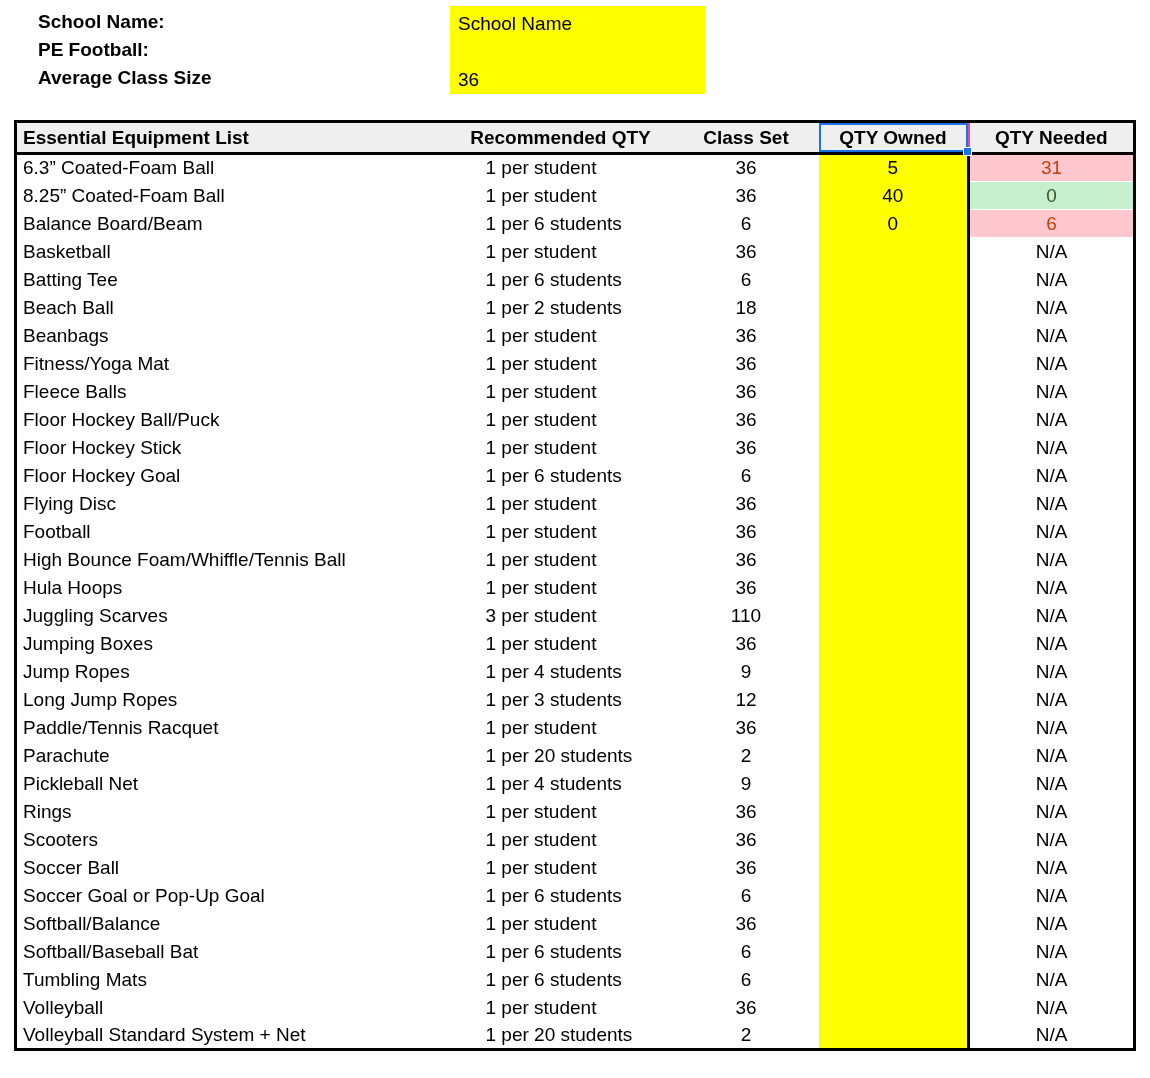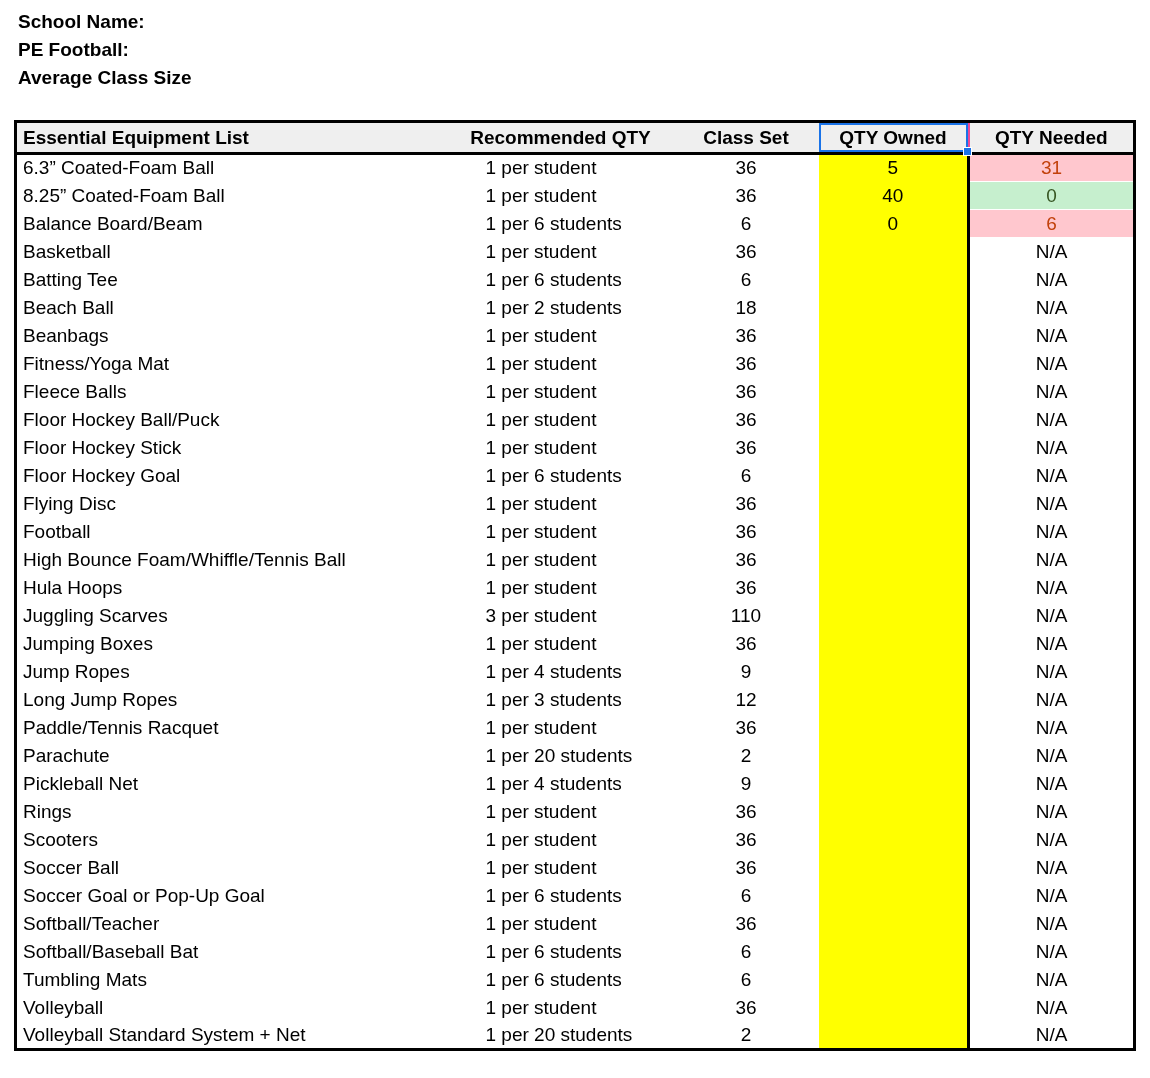--- a/index.html
+++ b/index.html
@@ -21,21 +21,21 @@
     height: 112px;
   }
   .info-labels {
     position: absolute;
     left: 18px;
     top: 8px;
     font-size: 19px;
     font-weight: bold;
     line-height: 28px;
   }
-  .info-label { white-space: nowrap; }
+  .info-label { white-space: nowrap; margin-left: 20px; }
 
   .info-values {
     position: absolute;
     left: 450px;
     top: 6px;
     width: 255px;
     height: 88px;
     background: #ffff00;
     font-size: 19px;
     line-height: 28px;
@@ -126,20 +126,25 @@
   }
 </style>
 </head>
 <body>
 
 <div id="info-block">
   <div class="info-labels">
     <div class="info-label">School Name:</div>
     <div class="info-label">PE Football:</div>
     <div class="info-label">Average Class Size</div>
+  </div>
+  <div class="info-values">
+    <div class="info-value">School Name</div>
+    <div class="info-value"></div>
+    <div class="info-value">36</div>
   </div>
 </div>
 
 <div id="equipment-table-wrap">
   <table class="sheet">
     <colgroup>
       <col class="c-item">
         <col class="c-rec">
         <col class="c-class">
         <col class="c-owned">
@@ -341,21 +346,21 @@
           <td class="t-needed">N/A</td>
         </tr>
         <tr>
           <td class="t-item">Soccer Goal or Pop-Up Goal</td>
           <td class="t-rec">1 per 6 students</td>
           <td class="t-class">6</td>
           <td class="t-owned"></td>
           <td class="t-needed">N/A</td>
         </tr>
         <tr>
-          <td class="t-item">Softball/Teacher</td>
+          <td class="t-item">Softball/Balance</td>
           <td class="t-rec">1 per student</td>
           <td class="t-class">36</td>
           <td class="t-owned"></td>
           <td class="t-needed">N/A</td>
         </tr>
         <tr>
           <td class="t-item">Softball/Baseball Bat</td>
           <td class="t-rec">1 per 6 students</td>
           <td class="t-class">6</td>
           <td class="t-owned"></td>

